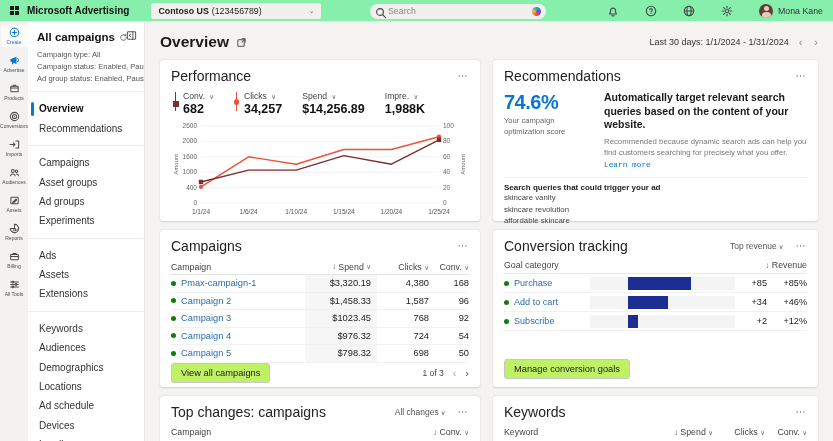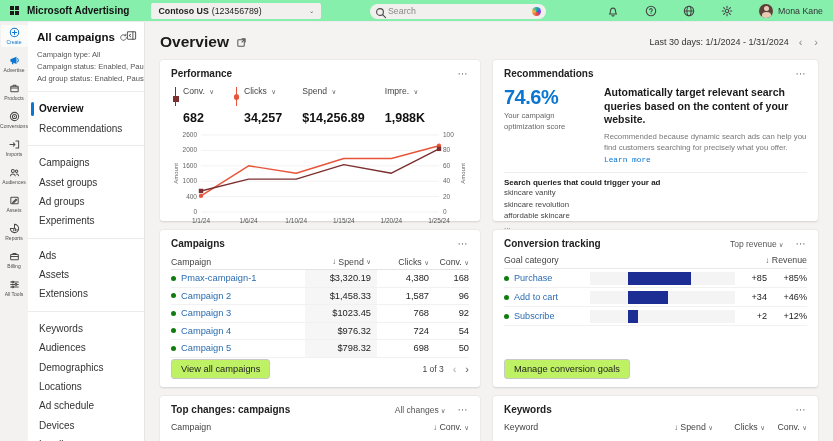--- a/index.html
+++ b/index.html
@@ -61,35 +61,35 @@
   .page-title { font-size:15.5px; font-weight:bold; color:#1a1a1a; }
   .title-icon { width:11px; height:11px; color:#555; margin-left:7px; cursor:pointer; }
   .title-icon svg { width:11px; height:11px; display:block; }
   .date-range { margin-left:auto; font-size:9px; color:#333; }
   .date-nav { display:flex; gap:12px; margin-left:10px; color:#888; font-size:11px; }
   .date-nav span { cursor:pointer; line-height:9px; }
 
   .grid { display:grid; grid-template-columns:320px 1fr; gap:9px 13px; }
   .card { background:#fff; border-radius:3px; box-shadow:0 0.6px 2px rgba(0,0,0,.14); padding:8px 11px; display:flex; flex-direction:column; position:relative; }
   .card-head { display:flex; align-items:center; }
-  .card-title { font-size:10px; font-weight:bold; color:#222; }
+  .card-title { font-size:14px; font-weight:normal; color:#222; }
   .dots { margin-left:auto; color:#666; font-size:10px; letter-spacing:1.5px; cursor:pointer; line-height:6px; }
   .h160 { height:161px; }
   .h158 { height:157px; }
   .hcut { height:60px; overflow:hidden; }
 
   
   .metrics { display:flex; gap:20px; margin:7px 0 2px 2px; }
   .metric { display:flex; gap:5px; align-items:flex-start; cursor:pointer; }
   .mglyph { width:5px; height:19px; position:relative; margin-top:1px; }
   .mglyph .line { position:absolute; left:1.8px; top:0; width:1.6px; height:100%; }
   .mglyph .knob { position:absolute; left:0; width:5.5px; height:5.5px; }
   .metric-label { font-size:8.6px; color:#444; white-space:nowrap; }
   .metric-label .chev { font-size:6.5px; color:#666; margin-left:2px; }
-  .metric-value { font-size:12.5px; font-weight:bold; color:#111; margin-top:15px; }
+  .metric-value { font-size:12.5px; font-weight:bold; color:#111; margin-top:1px; }
   .chart-wrap { margin-top:2px; }
 
   
   .rec-body { display:flex; gap:12px; margin-top:7px; }
   .score-col { width:88px; flex-shrink:0; }
   .score { font-size:20px; font-weight:bold; color:#0b76d1; letter-spacing:-0.5px; }
   .score-cap { font-size:7.6px; color:#666; margin-top:2px; line-height:1.4; }
   .rec-text { flex:1; }
   .rec-headline { font-size:10.5px; font-weight:bold; color:#1a1a1a; line-height:1.3; }
   .rec-desc { font-size:7.8px; color:#777; margin-top:4px; line-height:1.45; }

